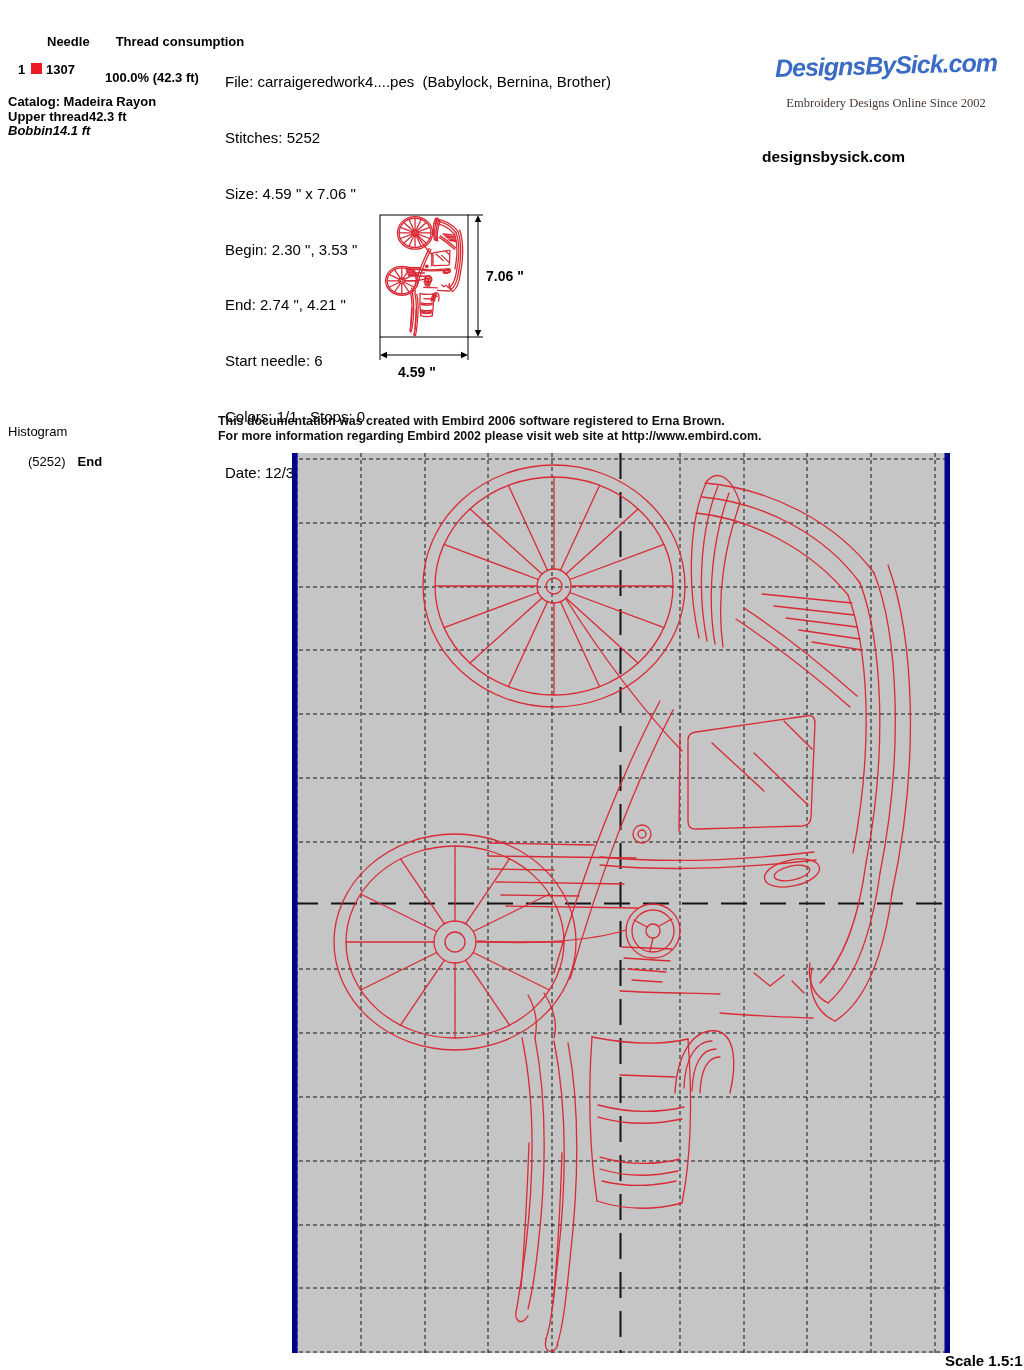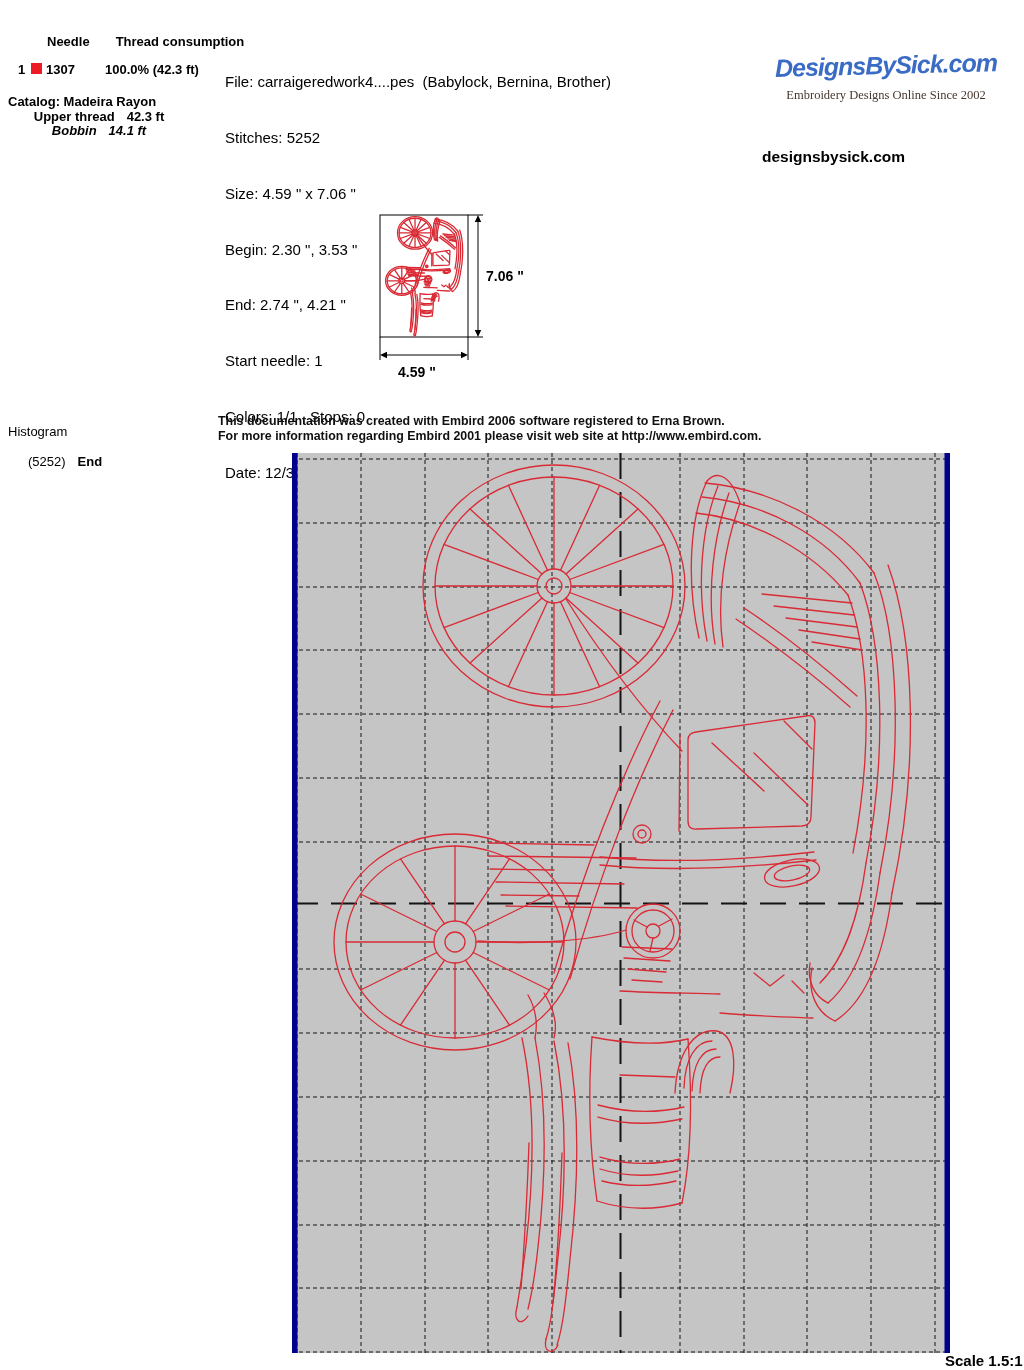--- a/index.html
+++ b/index.html
@@ -5,28 +5,28 @@
   html,body{margin:0;padding:0;background:#ffffff;}
   .page{position:relative;width:1024px;height:1370px;background:#fff;overflow:hidden;
         font-family:"Liberation Sans","DejaVu Sans",sans-serif;color:#000;}
   .abs{position:absolute;}
   .b{font-weight:bold;}
   
   .tp-header{left:8px;top:34px;display:flex;gap:26px;font-size:13px;font-weight:bold;margin-left:39px;}
   .tp-row{left:0;top:62px;width:210px;height:14px;font-size:13px;font-weight:bold;}
   .swatch{position:absolute;left:31px;top:1px;width:11px;height:11px;background:var(--thread-color,#ed1c24);}
   .tp-cat{left:8px;top:94px;font-size:13px;font-weight:bold;}
-  .tp-line{left:8px;width:182px;display:flex;justify-content:center;font-size:13px;font-weight:bold;gap:12px;}
+  .tp-line{left:8px;width:182px;display:flex;justify-content:flex-start;font-size:13px;font-weight:bold;}
   
   .file-info{left:225px;top:36px;font-size:15px;font-weight:normal;line-height:18.6px;white-space:pre;}
   
   .brand{left:754px;top:52px;width:264px;text-align:center;}
   .logo{font-size:25px;font-weight:bold;font-style:italic;letter-spacing:-1px;
         color:var(--logo-color,#3b6cc5);transform:rotate(-1.5deg);line-height:26px;}
-  .tagline{font-family:"Liberation Serif","DejaVu Serif",serif;font-size:12.5px;color:#46382f;margin-top:10px;}
+  .tagline{font-family:"Liberation Serif","DejaVu Serif",serif;font-size:12.5px;color:#46382f;margin-top:18px;}
   .website{left:762px;top:148px;font-size:15.5px;font-weight:bold;}
   
   .histo-title{left:8px;top:424px;font-size:13px;font-weight:normal;}
   .histo-row{left:28px;top:454px;font-size:13px;display:flex;gap:12px;align-items:center;}
   
   .note{left:218px;top:414px;font-size:12.4px;line-height:14.6px;color:#101010;font-weight:bold;}
   
   .scale{left:925px;top:1352px;font-size:15px;font-weight:bold;margin-left:20px;}
   
   .ds{stroke:var(--design-color,#d92a35);fill:none;stroke-width:1.3;stroke-linecap:round;stroke-linejoin:round;}
@@ -42,39 +42,39 @@
 <div class="page">
 
   <div class="abs tp-header">
     <span>Needle</span>
     <span>Thread consumption</span>
   </div>
   <div class="abs tp-row">
     <span class="abs" style="left:18px;">1</span>
     <span class="swatch"></span>
     <span class="abs" style="left:46px;">1307</span>
-    <span class="abs" style="left:105px;">100.0% (42.3 ft)</span>
+    <span class="abs" style="left:105px;margin-top:8px;">100.0% (42.3 ft)</span>
   </div>
   <div class="abs tp-cat">Catalog: Madeira Rayon</div>
   <div class="abs tp-line" style="top:109px;">
     <span>Upper thread</span>
     <span>42.3 ft</span>
   </div>
   <div class="abs tp-line" style="top:123px;font-style:italic;">
     <span>Bobbin</span>
     <span>14.1 ft</span>
   </div>
 
   <div class="abs file-info">
     <div>File: carraigeredwork4....pes  (Babylock, Bernina, Brother)</div>
     <div>Stitches: 5252</div>
     <div>Size: 4.59 " x 7.06 "</div>
     <div>Begin: 2.30 ", 3.53 "</div>
     <div>End: 2.74 ", 4.21 "</div>
-    <div>Start needle: 1</div>
+    <div>Start needle: 6</div>
     <div>Colors: 1/1 , Stops: 0</div>
     <div>Date: 12/30/2007</div>
   </div>
 
   <div class="abs brand">
     <div class="logo">DesignsBySick.com</div>
     <div class="tagline">Embroidery Designs Online Since 2002</div>
   </div>
   <div class="abs website">designsbysick.com</div>
 
@@ -92,21 +92,21 @@
   </svg>
 
   <div class="abs histo-title">Histogram</div>
   <div class="abs histo-row">
     <span>(5252)</span>
     <span class="b">End</span>
   </div>
 
   <div class="abs note">
     <div>This documentation was created with Embird 2006 software registered to Erna Brown.</div>
-    <div>For more information regarding Embird 2001 please visit web site at http://www.embird.com.</div>
+    <div>For more information regarding Embird 2002 please visit web site at http://www.embird.com.</div>
   </div>
 
   <svg class="abs" style="left:292px;top:453px;" width="658" height="900" viewBox="0 0 658 900">
     <defs>
       <g id="carriage" class="ds">
 
         <ellipse cx="262" cy="133" rx="131" ry="121"></ellipse>
         <ellipse cx="262" cy="133" rx="119" ry="109"></ellipse>
         <circle cx="262" cy="133" r="17"></circle>
         <circle cx="262" cy="133" r="8"></circle>

